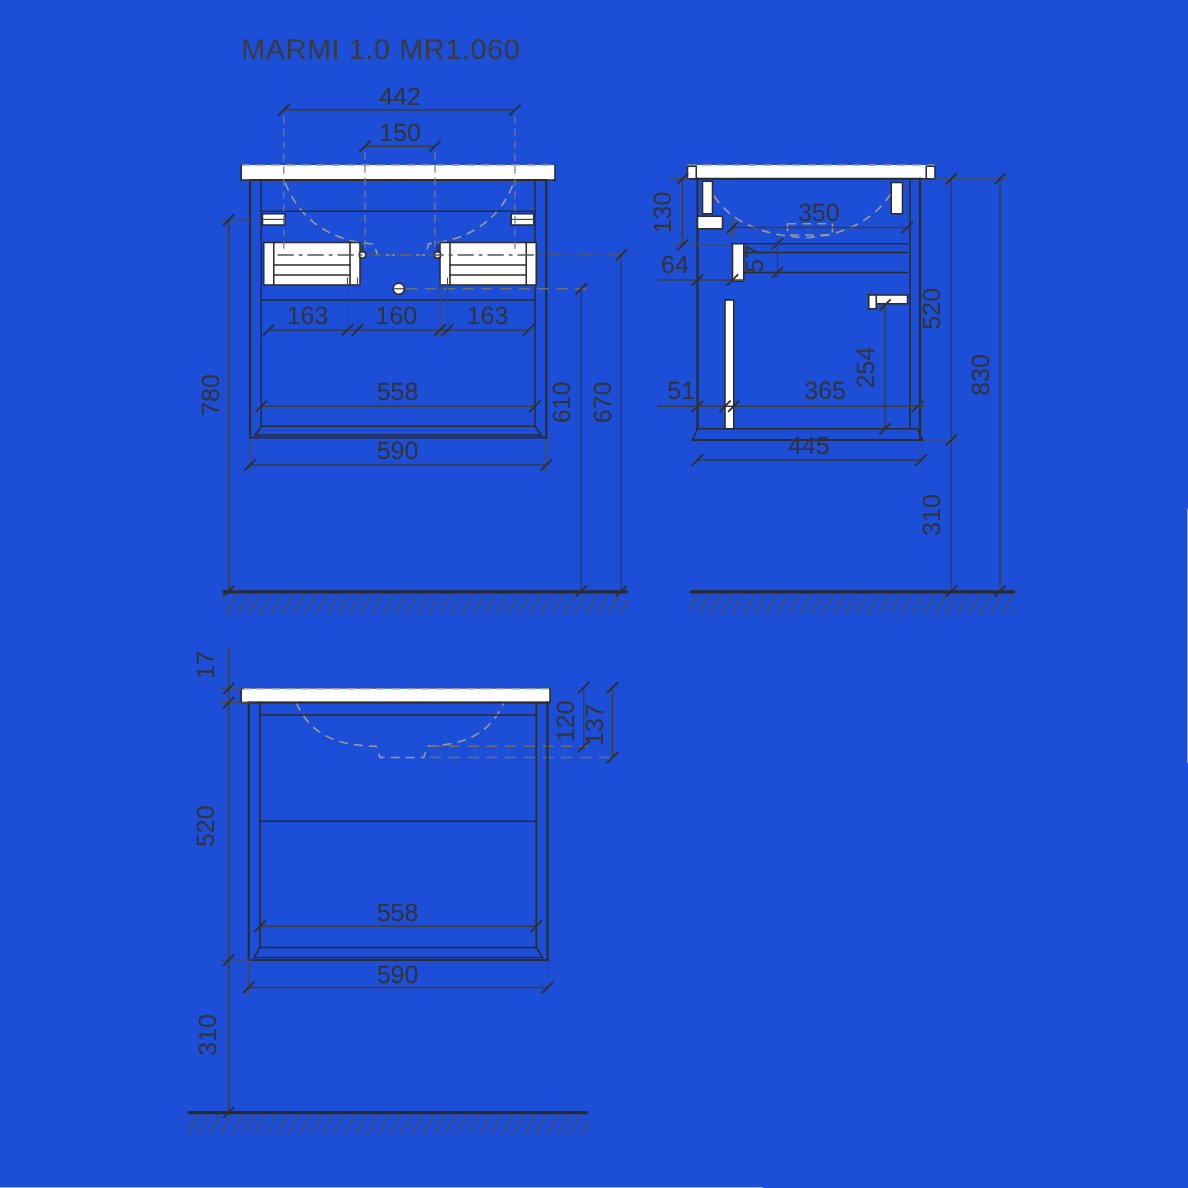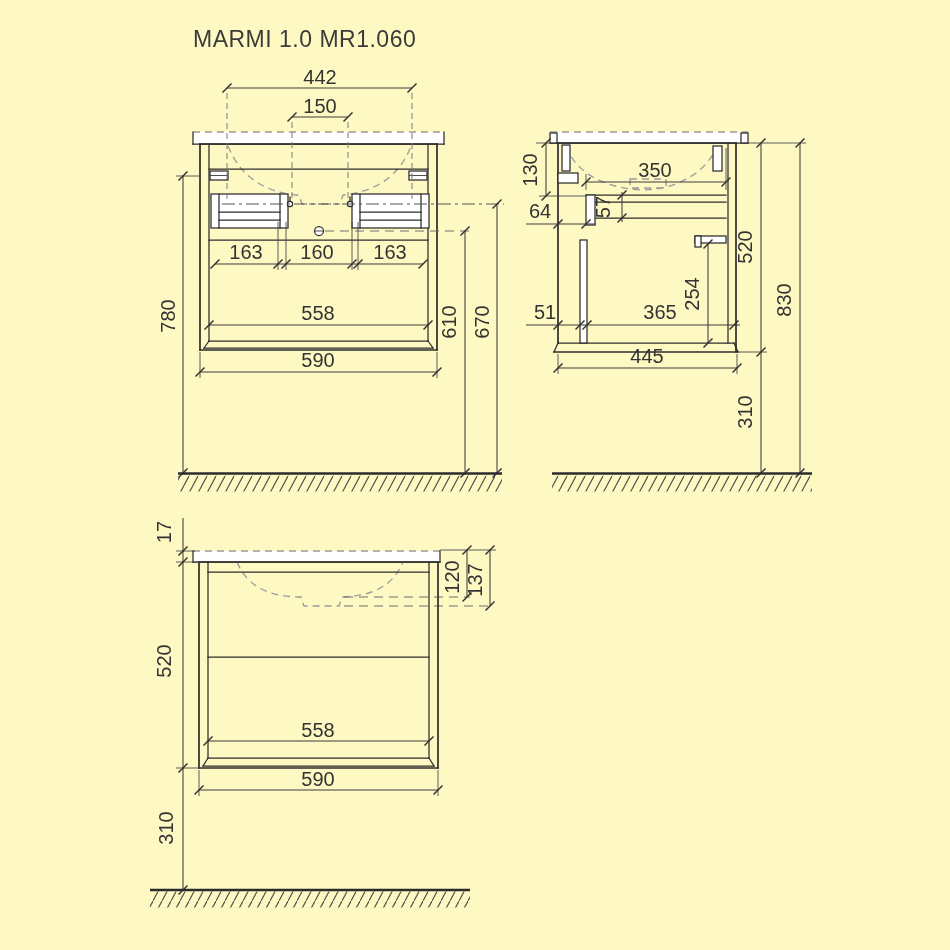--- a/index.html
+++ b/index.html
@@ -1,16 +1,16 @@
 <!DOCTYPE html>
 <html><head>
 <meta charset="utf-8">
 <style>
   html,body{margin:0;padding:0;background:#fff;}
-  .canvas{position:relative;width:950px;height:950px;background:#fef9c3;overflow:hidden;}
+  .canvas{position:relative;width:950px;height:950px;background:#1d4ed8;overflow:hidden;}
   svg{position:absolute;left:0;top:0;}
   .geo{stroke:#2c2c2c;stroke-width:1.7;fill:none;stroke-linecap:square;}
   .geo2{stroke:#2c2c2c;stroke-width:1.25;fill:none;stroke-linecap:square;}
   .thin{stroke:#3c3c3c;stroke-width:0.9;fill:none;}
   .dim{stroke:#3c3c3c;stroke-width:1.05;fill:none;}
   .ext{stroke:#4a4a4a;stroke-width:0.9;fill:none;}
   .tick{stroke:#2f2f2f;stroke-width:1.5;}
   .dash{stroke:#9a9a9a;stroke-width:1.3;fill:none;stroke-dasharray:7 5;}
   .dashdark{stroke:#6f6f6f;stroke-width:1.15;fill:none;stroke-dasharray:9 6;}
   .dashext{stroke:#7a7a7a;stroke-width:1.0;fill:none;stroke-dasharray:6 4;}

